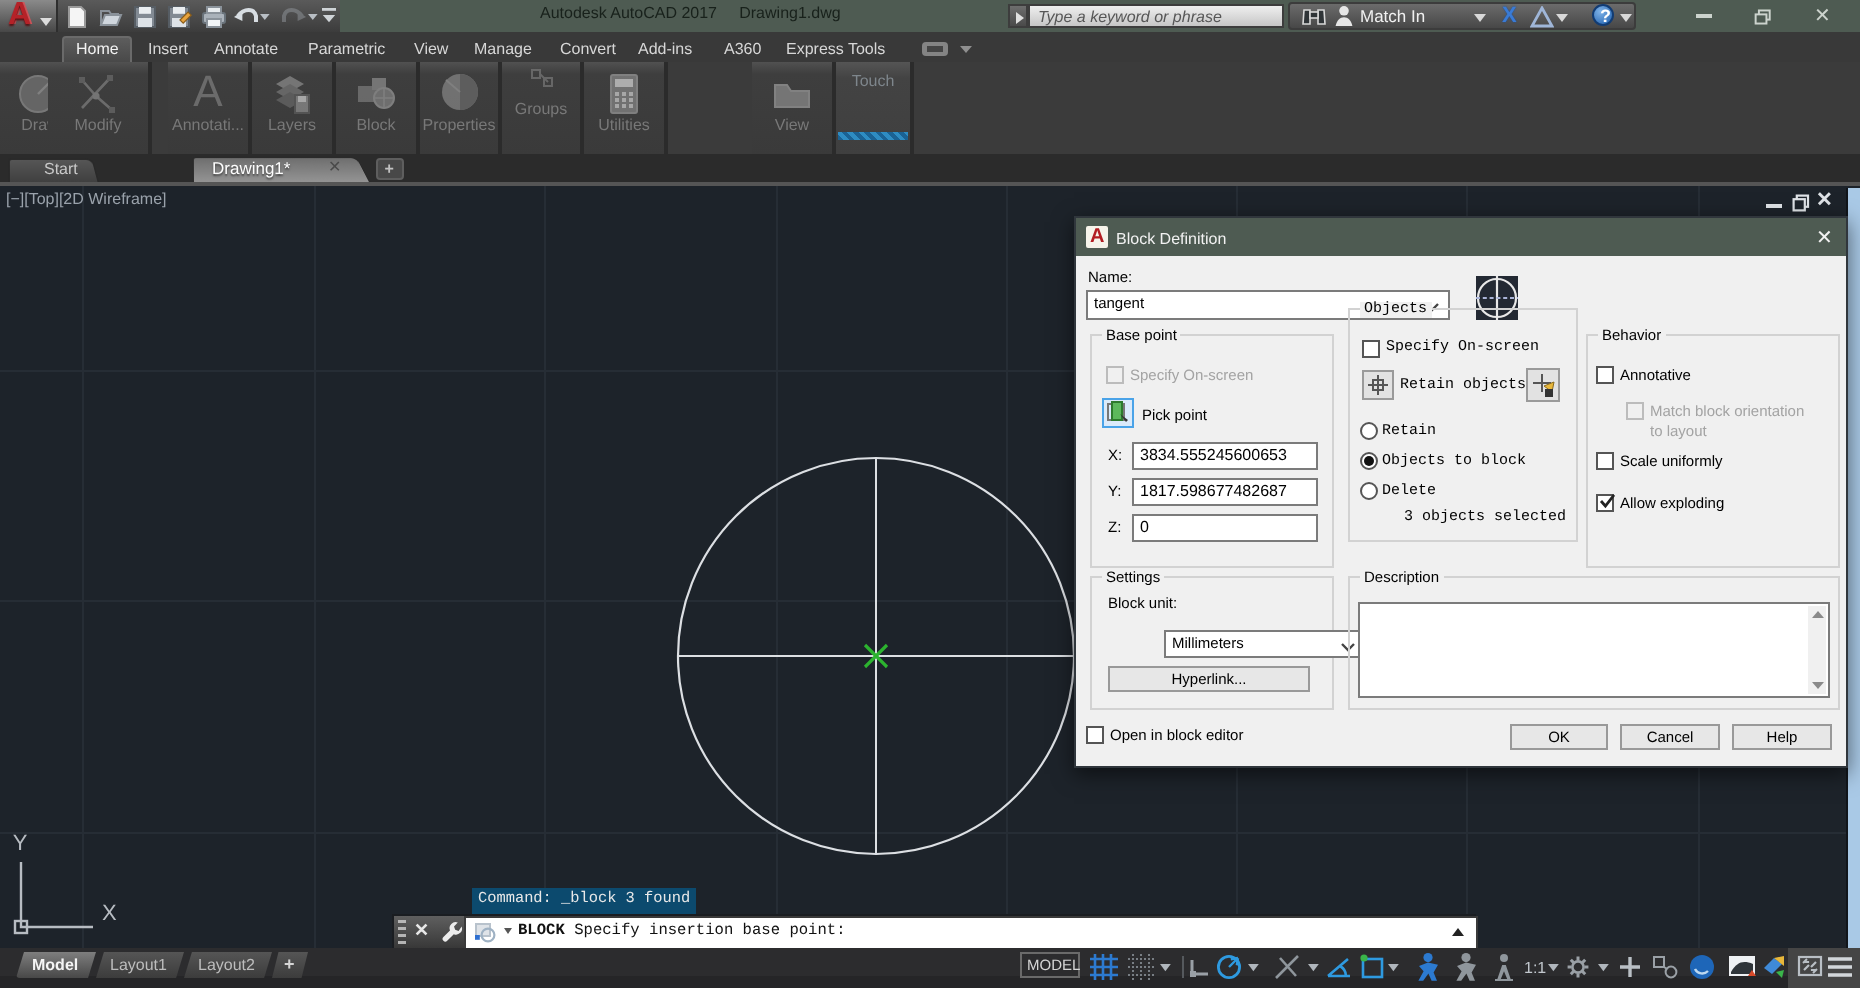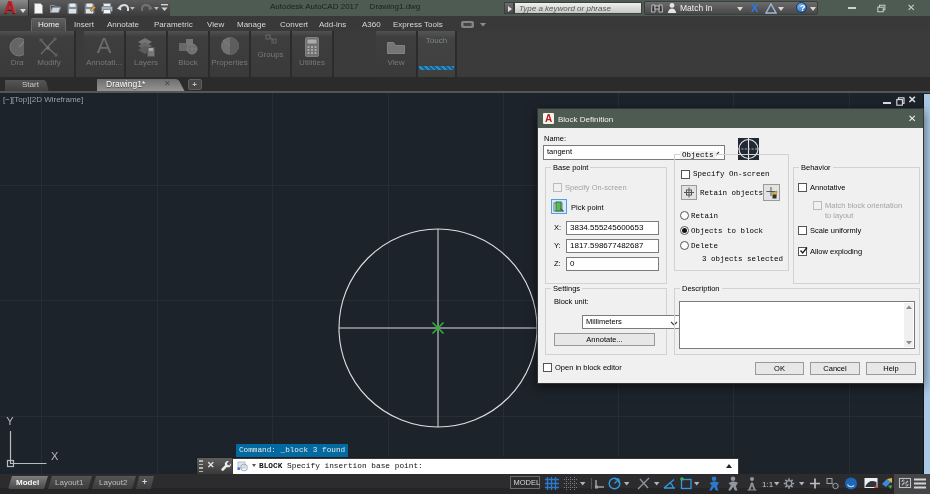--- a/index.html
+++ b/index.html
@@ -293,21 +293,21 @@
       <path d="M102.5 102.5l11 11M113.5 102.5l-11 11" stroke="#2cb32f" stroke-width="1.6"></path>
     </svg>
 
     <svg class="abs" style="left:0px;top:320px;" width="62" height="58" viewBox="0 0 62 58">
       <path d="M10.5 18v32.5h36" fill="none" stroke="#b7bcc2" stroke-width="1.2"></path>
       <rect x="7.5" y="47.5" width="6" height="6" fill="none" stroke="#b7bcc2" stroke-width="1.2"></rect>
       <text x="10" y="12" fill="#b7bcc2" font-size="11" font-family="Liberation Sans" text-anchor="middle">Y</text>
       <text x="51" y="47" fill="#b7bcc2" font-size="11" font-family="Liberation Sans">X</text>
     </svg>
 
-    <div class="abs" style="left:236px;top:351px;width:112px;height:13px;background:#0369a1;">
+    <div class="abs" style="left:236px;top:351px;width:112px;height:13px;background:#0c4a6e;">
       <div style="position:absolute;left:3px;top:2px;font-size:7.7px;font-family:'Liberation Mono',monospace;color:#e8e8e8;white-space:pre;">Command: _block 3 found</div>
     </div>
 
     <div class="abs" style="left:196px;top:364px;width:542px;height:19px;background:linear-gradient(#5f5f5f,#383838);border:1px solid #1a1d21;border-bottom:2px solid #8e8e8e;box-sizing:border-box;">
       <div style="position:absolute;left:2px;top:2px;bottom:2px;width:3.5px;background:repeating-linear-gradient(#c8c8c8 0,#c8c8c8 1.5px,transparent 1.5px,transparent 3.5px);opacity:.85;"></div>
       <div style="position:absolute;left:10px;top:2px;font-size:9px;font-weight:bold;color:#e8e8e8;">✕</div>
       <svg style="position:absolute;left:23px;top:1.5px;" width="12" height="13" viewBox="0 0 12 13">
           <path d="M10.8 3.2a3 3 0 01-3.9 3.9L3.6 10.4a1.3 1.3 0 11-1.9-1.9L5 5.2a3 3 0 013.9-3.9L7 3.2l.6 1.7 1.7.6z" fill="#ececec"></path>
         </svg>
       <div style="position:absolute;left:35px;top:0px;width:505px;height:15px;background:#fff;border:1px solid #3a3a3a;">
@@ -526,21 +526,21 @@
     </div>
 
     <div class="grp" style="left:7px;top:179px;width:120px;height:65px;">
       <div class="grplabel">Settings</div>
       <div class="lbl" style="left:8px;top:8px;">Block unit:</div>
       <div class="tf" style="left:8px;top:26px;width:101px;height:14px;margin-left:28px;">Millimeters
         <svg style="position:absolute;right:4px;top:5px;" width="8" height="5" viewBox="0 0 8 5">
             <path d="M1 1l3 3 3-3" stroke="#444" fill="none" stroke-width="1.2"></path>
           </svg>
       </div>
-      <div class="btn" style="left:8px;top:44px;width:101px;height:13px;line-height:12px;">Annotate...</div>
+      <div class="btn" style="left:8px;top:44px;width:101px;height:13px;line-height:12px;">Hyperlink...</div>
     </div>
 
     <div class="grp" style="left:136px;top:179px;width:244px;height:65px;">
       <div class="grplabel">Description</div>
       <div class="abs" style="left:4px;top:12px;width:236px;height:48px;background:#fff;border:1px solid #7b7b7b;box-sizing:border-box;">
         <div style="position:absolute;right:1px;top:1px;bottom:1px;width:9px;background:#f0f0f0;">
           <svg style="position:absolute;top:2px;left:1.5px;" width="6" height="4" viewBox="0 0 6 4">
               <path d="M0 4l3-3.5L6 4z" fill="#8a8a8a"></path>
             </svg>
           <svg style="position:absolute;bottom:2px;left:1.5px;" width="6" height="4" viewBox="0 0 6 4">

